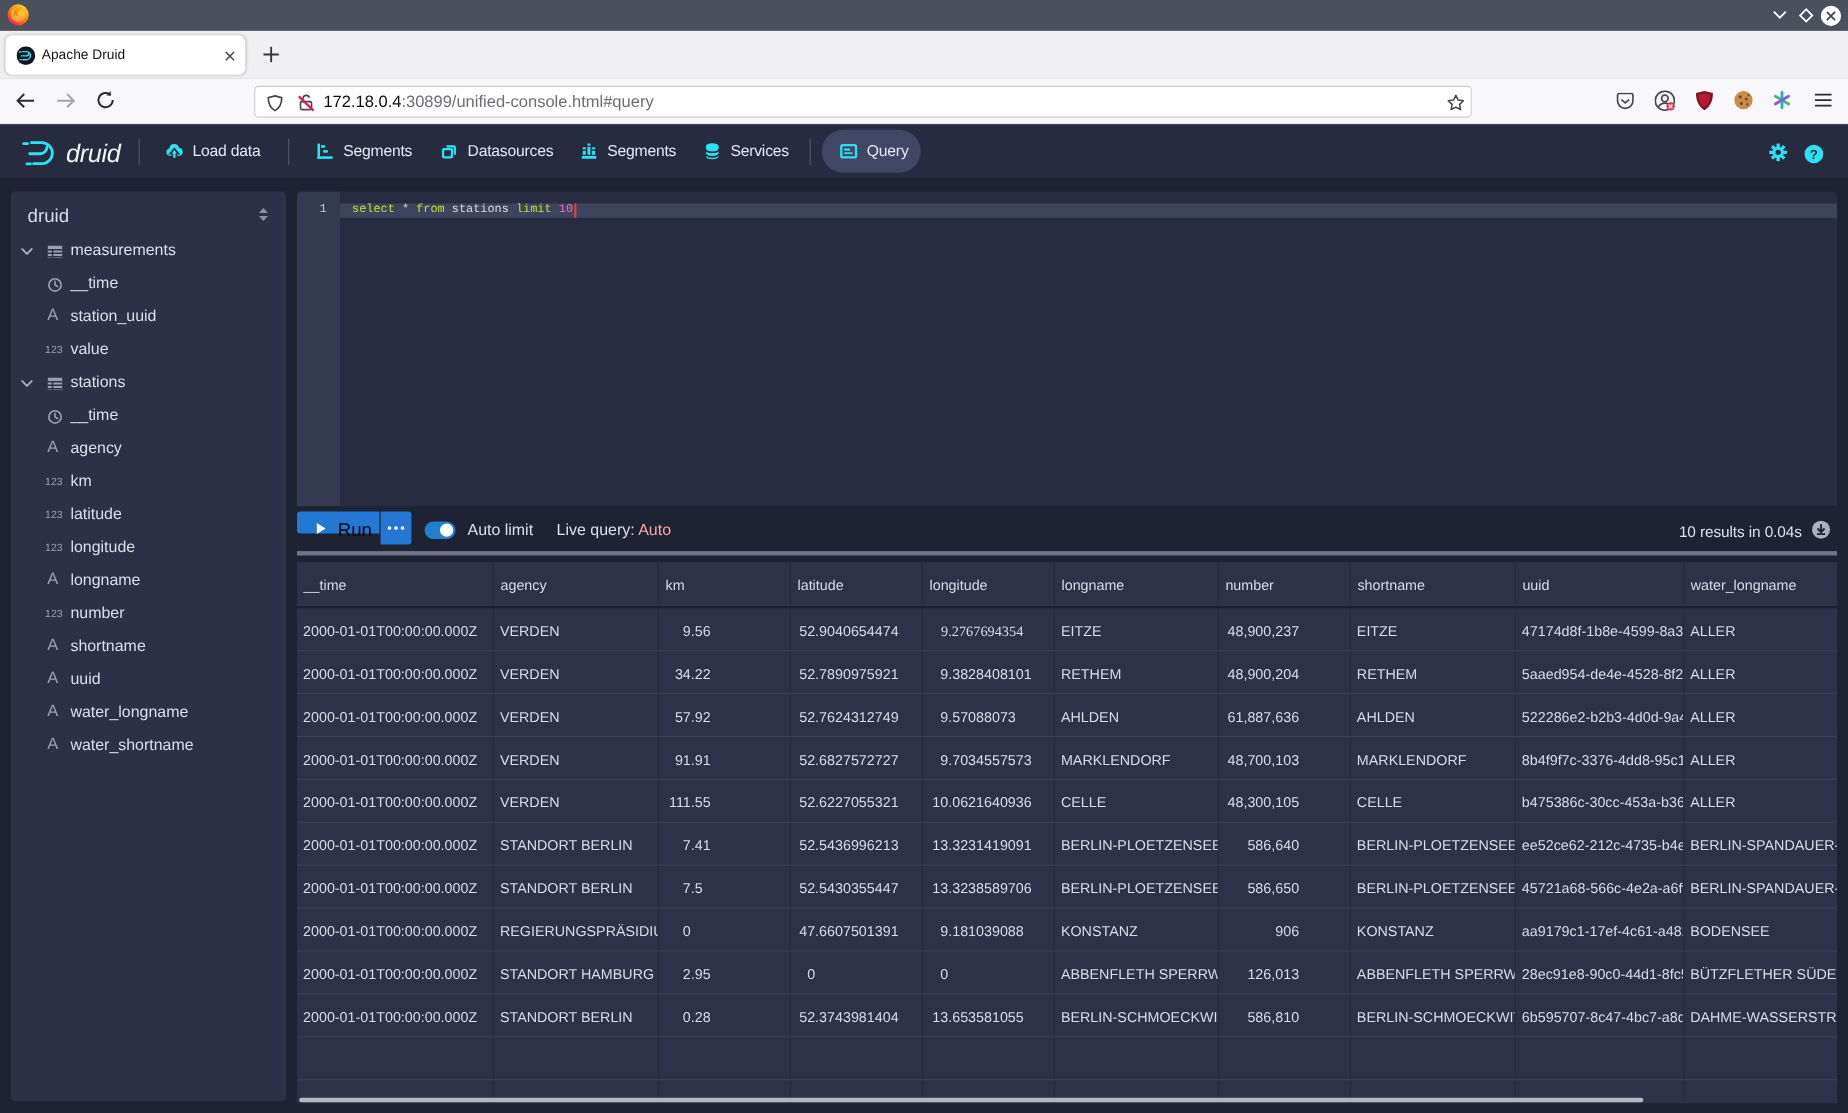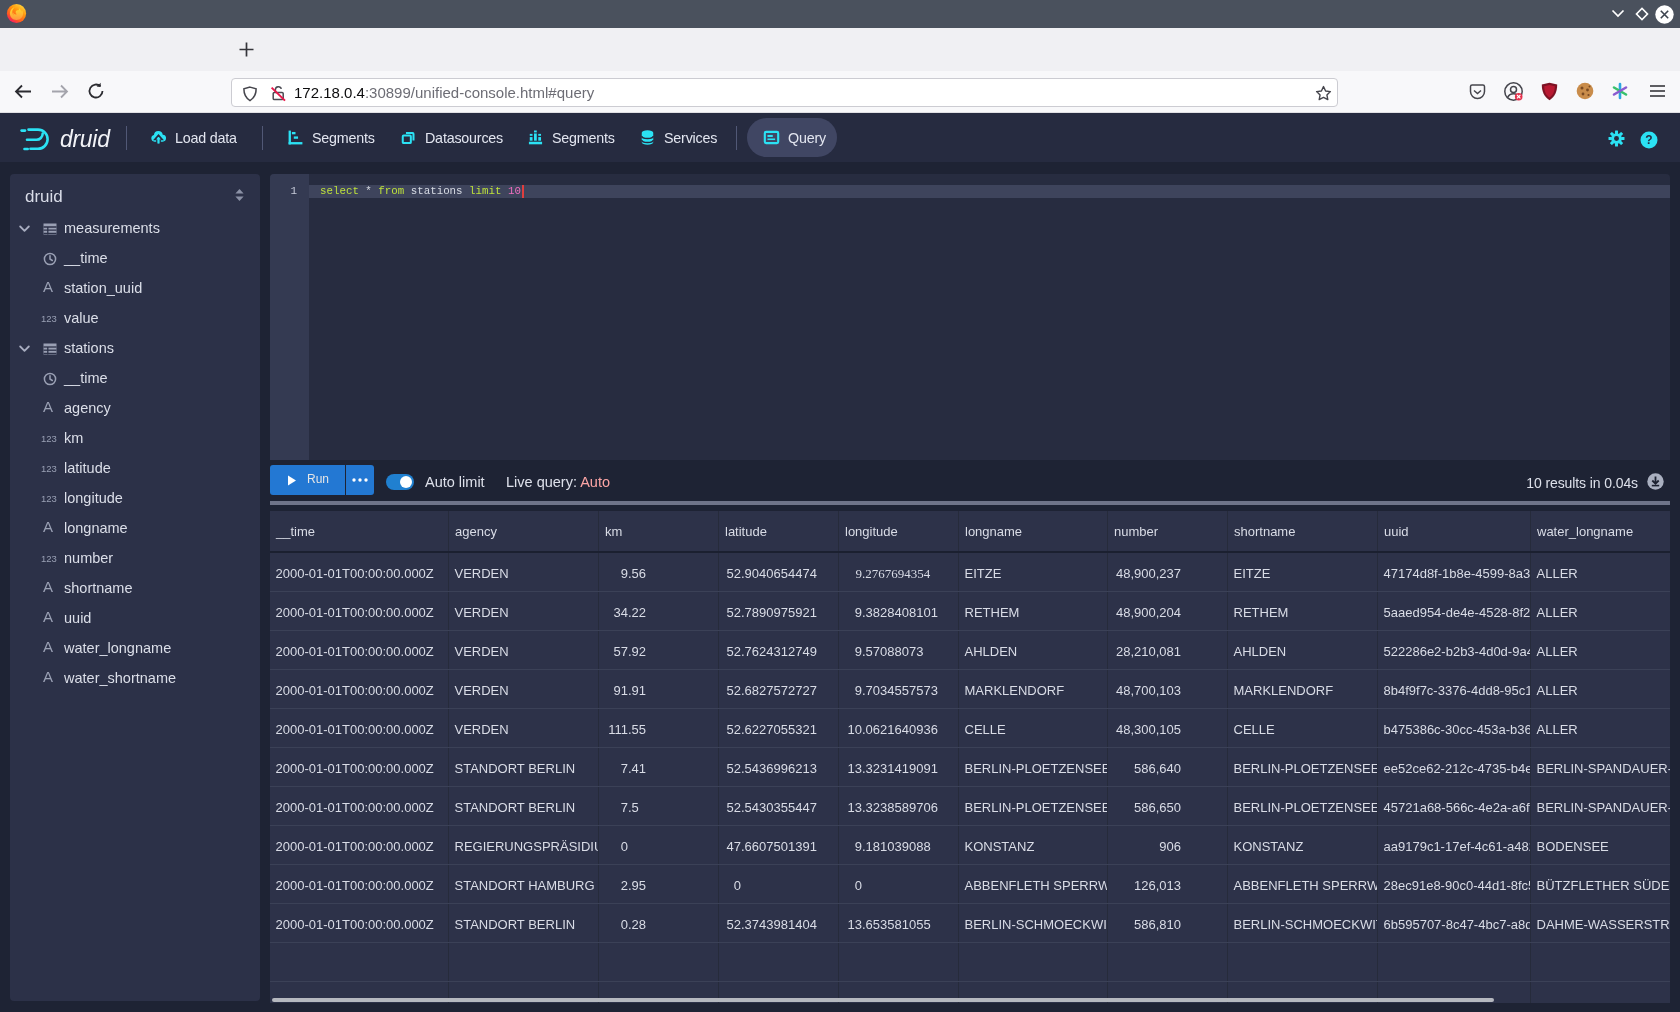--- a/index.html
+++ b/index.html
@@ -32,21 +32,21 @@
 
 #editor { position:absolute; left:270px; top:174px; width:1400px; height:286px; background:#272c40; border-radius:4px 4px 0 0; overflow:hidden; }
 #gutter { position:absolute; left:0; top:0; width:39px; height:286px; background:#343a52; }
 #activeline { position:absolute; left:39px; top:11px; width:1361px; height:13px; background:#3e445c; }
 #lnum { position:absolute; left:13px; top:11px; width:14px; font-size:11px; color:#c6cad8; font-family:"Liberation Mono",monospace; text-align:right;}
 #code { position:absolute; left:50px; top:11px; font-size:10.8px; font-family:"Liberation Mono",monospace; white-space:pre; color:#d7dbe4; }
 .kw { color:#bfe23a; }
 .num { color:#ef6ebf; }
 #cursor { position:absolute; left:252px; top:11px; width:2px; height:13px; background:#e03e3e; }
 
-#runbtn { position:absolute; left:270px; top:465px; width:75px; height:30px; background:#2378d3; border-radius:3px 0 0 3px; color:#e5e5e5; font-size:12px; }
+#runbtn { position:absolute; left:270px; top:465px; width:75px; height:20px; background:#2378d3; border-radius:3px 0 0 3px; color:#000000; font-size:17px; }
 #morebtn { position:absolute; left:346px; top:465px; width:28px; height:30px; background:#2378d3; border-radius:0 3px 3px 0; }
 #toggle { position:absolute; left:386px; top:474px; width:28px; height:16px; background:#2080d0; border-radius:8px; }
 #toggle .knob { position:absolute; right:2px; top:2px; width:12px; height:12px; background:#fff; border-radius:50%; }
 .tbtext { position:absolute; top:474px; color:#dde0ea; font-size:14.5px; }
 #results-info { position:absolute; top:474.5px; right:42px; color:#dde0ea; font-size:14px; letter-spacing:-0.1px; }
 #divider { position:absolute; left:270px; top:501px; width:1400px; height:3.5px; background:#6f7489; }
 
 #table { position:absolute; left:270px; top:511px; width:1400px; height:492px; background:#2d3249; overflow:hidden; }
 .hrow { position:absolute; left:0; top:0; width:1400px; height:40px; }
 .hcell { position:absolute; top:0; height:40px; font-size:13px; color:#d9dce6; border-right:1px solid #262b3b; }
@@ -85,20 +85,35 @@
   <svg style="position:absolute;left:1635px;top:7px;" width="14" height="14" viewBox="0 0 14 14">
       <rect x="3.1" y="3.1" width="7.8" height="7.8" fill="none" stroke="#fff" stroke-width="1.6" transform="rotate(45 7 7)"></rect>
     </svg>
   <svg style="position:absolute;left:1655px;top:5px;" width="19" height="19" viewBox="0 0 19 19">
       <circle cx="9.5" cy="9.5" r="9.2" fill="#fff"></circle>
       <path d="M5.8 5.8 L13.2 13.2 M13.2 5.8 L5.8 13.2" stroke="#3c434e" stroke-width="1.6"></path>
     </svg>
 </div>
 
 <div id="tabbar">
+  <div id="tab">
+    <svg style="position:absolute;left:10px;top:10px;" width="17" height="17" viewBox="0 0 17 17">
+        <circle cx="8.5" cy="8.5" r="8.5" fill="#12161f"></circle>
+        <g stroke="#2be2f4" fill="none" stroke-width="1.3" stroke-linecap="round">
+          <path d="M5.2 4.9 H9 a3.7 3.7 0 0 1 0 7.4 H5.8"></path>
+          <path d="M4.4 8.8 h4.4 a2.6 2.6 0 0 0 2.6 -2.6"></path>
+          <path d="M2.6 5.3 h1"></path>
+          <path d="M3.2 12.2 h1.2"></path>
+        </g>
+      </svg>
+    <div class="ttext">Apache Druid</div>
+    <svg style="position:absolute;left:199px;top:14px;" width="10" height="10" viewBox="0 0 12 12">
+        <path d="M1.5 1.5 L10.5 10.5 M10.5 1.5 L1.5 10.5" stroke="#3d3d42" stroke-width="1.5"></path>
+      </svg>
+  </div>
   <svg style="position:absolute;left:239px;top:14px;" width="15" height="15" viewBox="0 0 15 15">
       <path d="M7.5 0.5 V14.5 M0.5 7.5 H14.5" stroke="#35353b" stroke-width="1.7"></path>
     </svg>
 </div>
 
 <div id="navbar">
   <svg style="position:absolute;left:14px;top:12px;" width="18" height="17" viewBox="0 0 18 17">
       <path d="M17 8.5 H2 M8 2.5 L2 8.5 L8 14.5" fill="none" stroke="#2b2b30" stroke-width="1.8"></path>
     </svg>
   <svg style="position:absolute;left:51px;top:12px;" width="18" height="17" viewBox="0 0 18 17">
@@ -506,21 +521,21 @@
   <div class="dcell" style="left:449px;width:120px;">
         <span class="n" style="left:4px;"><span class="ib" style="width:18px;">52</span>.7624312749</span>
       </div>
   <div class="dcell" style="left:569px;width:120px;">
         <span class="n" style="left:4px;"><span class="ib" style="width:19px;">9</span>.57088073</span>
       </div>
   <div class="dcell" style="left:689px;width:149px;">
         <span class="t">AHLDEN</span>
       </div>
   <div class="dcell" style="left:838px;width:120px;">
-        <span class="n" style="left:4px;"><span class="ib" style="width:69px;">28,210,081</span></span>
+        <span class="n" style="left:4px;"><span class="ib" style="width:69px;">61,887,636</span></span>
       </div>
   <div class="dcell" style="left:958px;width:150px;">
         <span class="t">AHLDEN</span>
       </div>
   <div class="dcell" style="left:1108px;width:153px;">
         <span class="t">522286e2-b2b3-4d0d-9a4c</span>
       </div>
   <div class="dcell" style="left:1261px;width:139px;border-right:none;">
         <span class="t">ALLER</span>
       </div>

